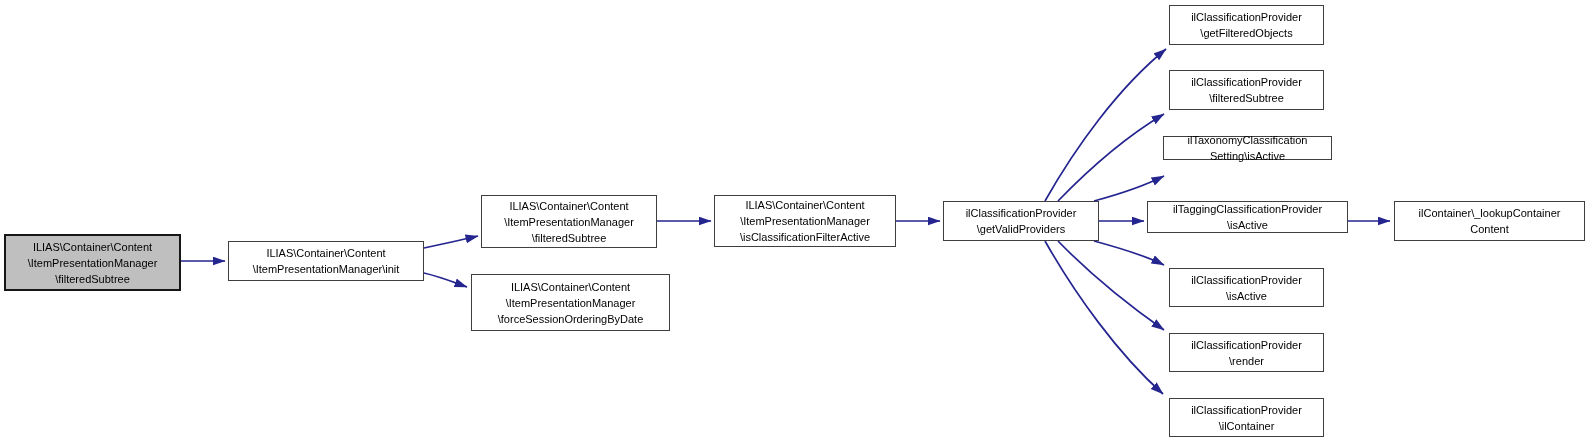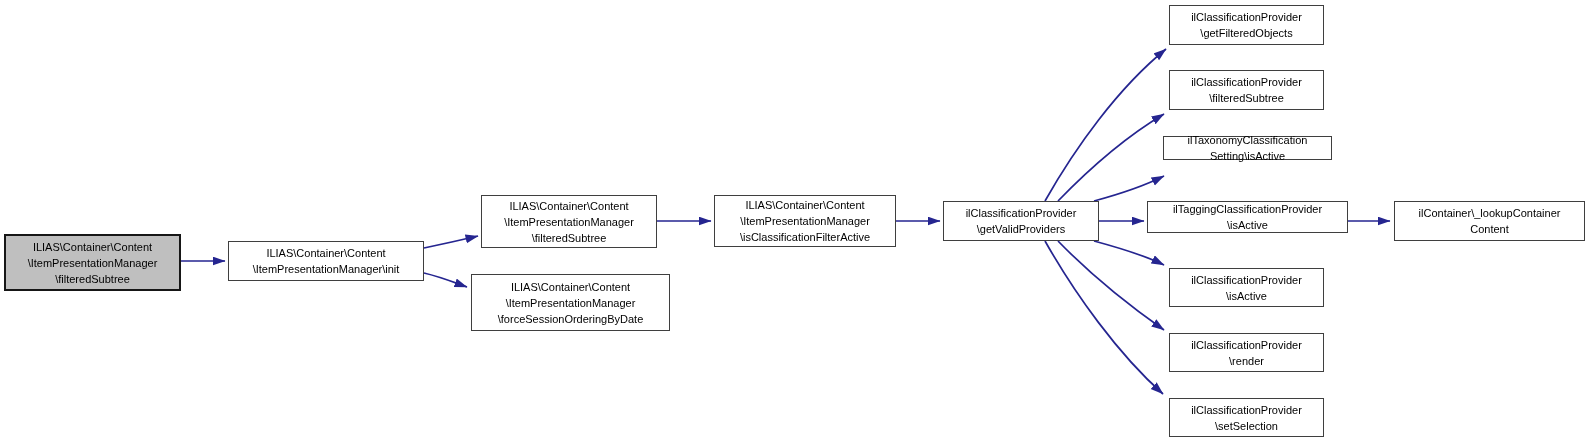--- a/index.html
+++ b/index.html
@@ -125,20 +125,20 @@
       <div class="node" style="left: 1169px; top: 268px; width: 155px; height: 39px;">
         <div class="line">ilClassificationProvider</div>
         <div class="line">\isActive</div>
       </div>
       <div class="node" style="left: 1169px; top: 333px; width: 155px; height: 39px;">
         <div class="line">ilClassificationProvider</div>
         <div class="line">\render</div>
       </div>
       <div class="node" style="left: 1169px; top: 398px; width: 155px; height: 39px;">
         <div class="line">ilClassificationProvider</div>
-        <div class="line">\setSelection</div>
+        <div class="line">\ilContainer</div>
       </div>
       <div class="node" style="left: 1394px; top: 201px; width: 191px; height: 40px;">
         <div class="line">ilContainer\_lookupContainer</div>
         <div class="line">Content</div>
       </div>
     </div>
 </div>
 
 </body></html>

